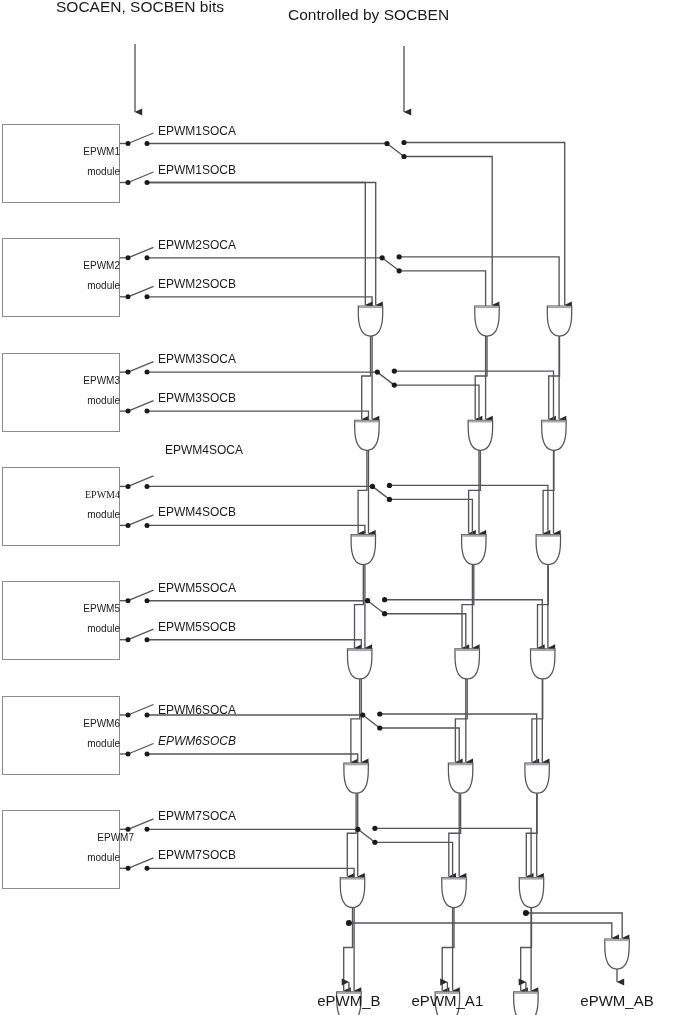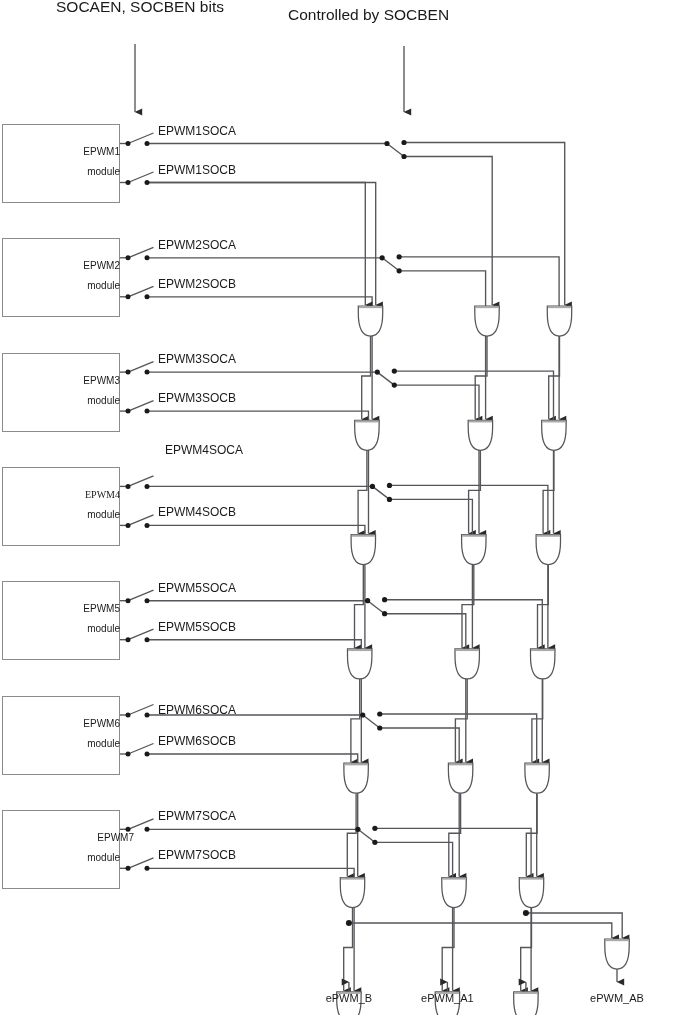--- a/index.html
+++ b/index.html
@@ -23,21 +23,21 @@
   .txt{
     position:absolute;
     white-space:nowrap;
     font-family:"Liberation Sans", sans-serif;
     color:#1a1a1a;
     line-height:1.18;
   }
   .caption{ font-size:15.5px; text-align:center; }
   .sig-label{ font-size:12px; }
   .mod-label{ font-size:10px; text-align:right; width:118px; }
-  .out-label{ font-size:11px; text-align:center; }
+  .out-label{ font-size:15px; text-align:center; }
 </style>
 </head>
 <body>
 
 <div id="diagram-root">
 
   <svg id="wire-layer" viewBox="0 0 686 1015" xmlns="http://www.w3.org/2000/svg">
     <defs>
       <marker id="arrowDown" markerWidth="9" markerHeight="9" refX="4.2" refY="7.6" orient="auto" markerUnits="userSpaceOnUse">
         <path d="M0.6,0.4 L7.8,0.4 L4.2,7.9 Z" fill="#2a2a2a"></path>
@@ -334,21 +334,21 @@
       <div class="txt sig-label" style="left: 158px; top: 162.5px;">EPWM1SOCB</div>
       <div class="txt sig-label" style="left: 158px; top: 237.8px;">EPWM2SOCA</div>
       <div class="txt sig-label" style="left: 158px; top: 276.8px;">EPWM2SOCB</div>
       <div class="txt sig-label" style="left: 158px; top: 352.1px;">EPWM3SOCA</div>
       <div class="txt sig-label" style="left: 158px; top: 391.1px;">EPWM3SOCB</div>
       <div class="txt sig-label" style="left: 158px; top: 443px; margin-left: 7px;">EPWM4SOCA</div>
       <div class="txt sig-label" style="left: 158px; top: 505.4px;">EPWM4SOCB</div>
       <div class="txt sig-label" style="left: 158px; top: 580.7px;">EPWM5SOCA</div>
       <div class="txt sig-label" style="left: 158px; top: 619.7px;">EPWM5SOCB</div>
       <div class="txt sig-label" style="left: 158px; top: 695px; margin-top: 8px;">EPWM6SOCA</div>
-      <div class="txt sig-label" style="left: 158px; top: 734px;">EPWM6SOCB</div>
+      <div class="txt sig-label" style="left: 158px; top: 734px; font-style: italic;">EPWM6SOCB</div>
       <div class="txt sig-label" style="left: 158px; top: 809.3px;">EPWM7SOCA</div>
       <div class="txt sig-label" style="left: 158px; top: 848.3px;">EPWM7SOCB</div>
     </div>
 
   <div id="output-label-layer">
       <div class="txt out-label" style="left: 300.9px; top: 992px; width: 96px;">ePWM_B</div>
       <div class="txt out-label" style="left: 399.4px; top: 992px; width: 96px;">ePWM_A1</div>
       <div class="txt out-label" style="left: 477.9px; top: 992px; width: 96px; margin-top: 48px;">ePWM_A2</div>
       <div class="txt out-label" style="left: 569px; top: 992px; width: 96px;">ePWM_AB</div>
     </div>

